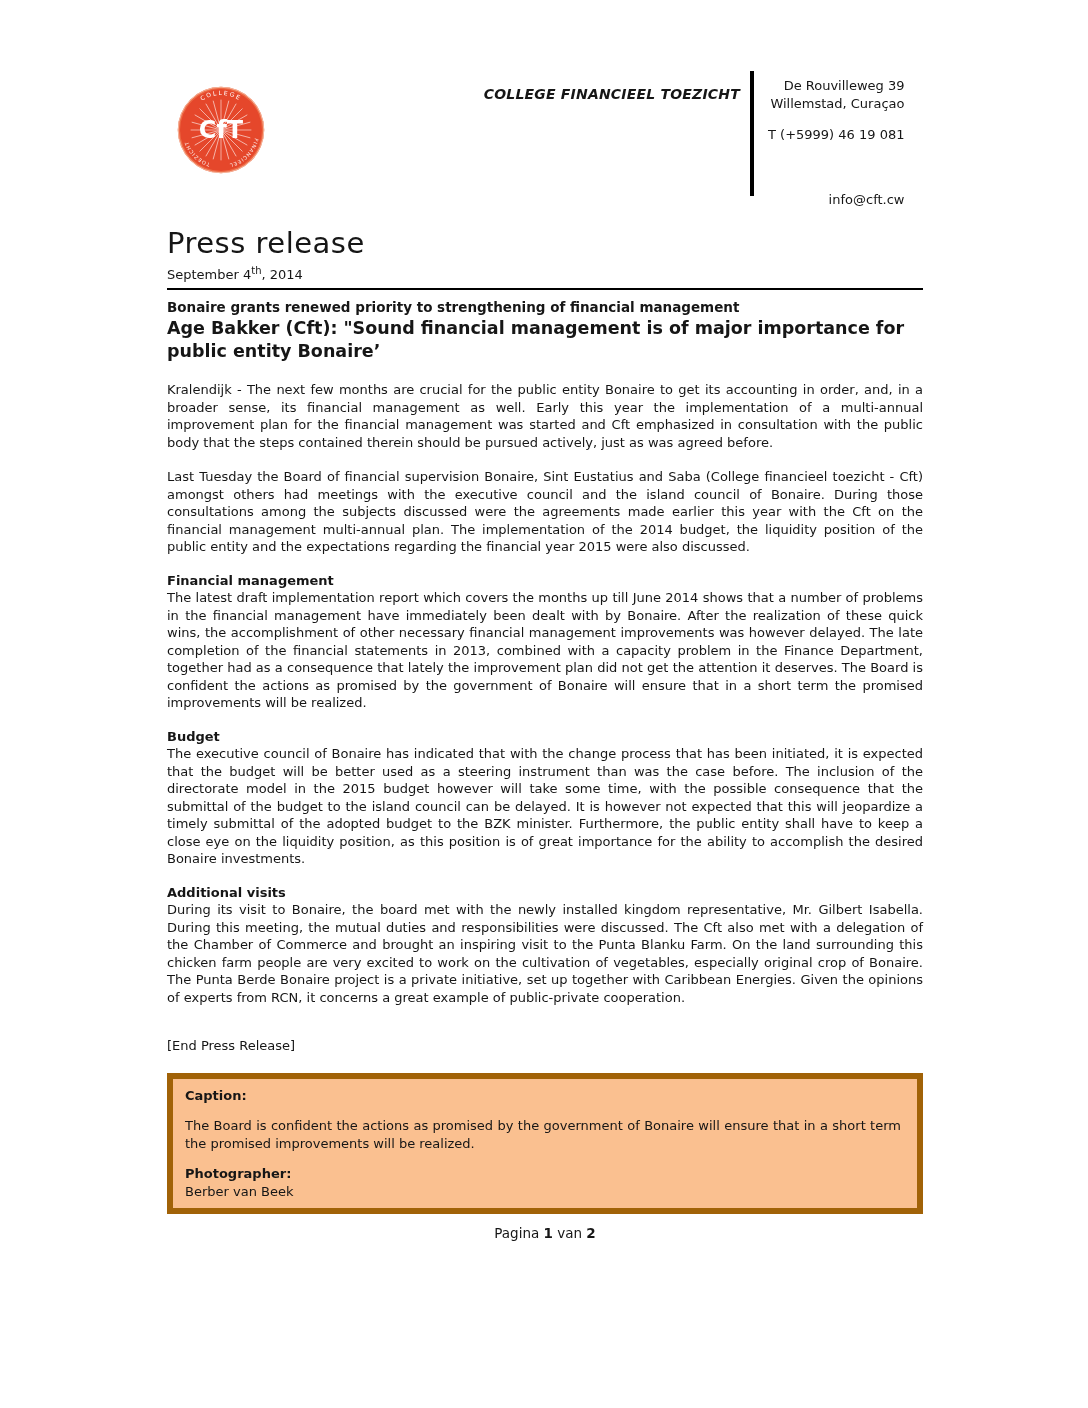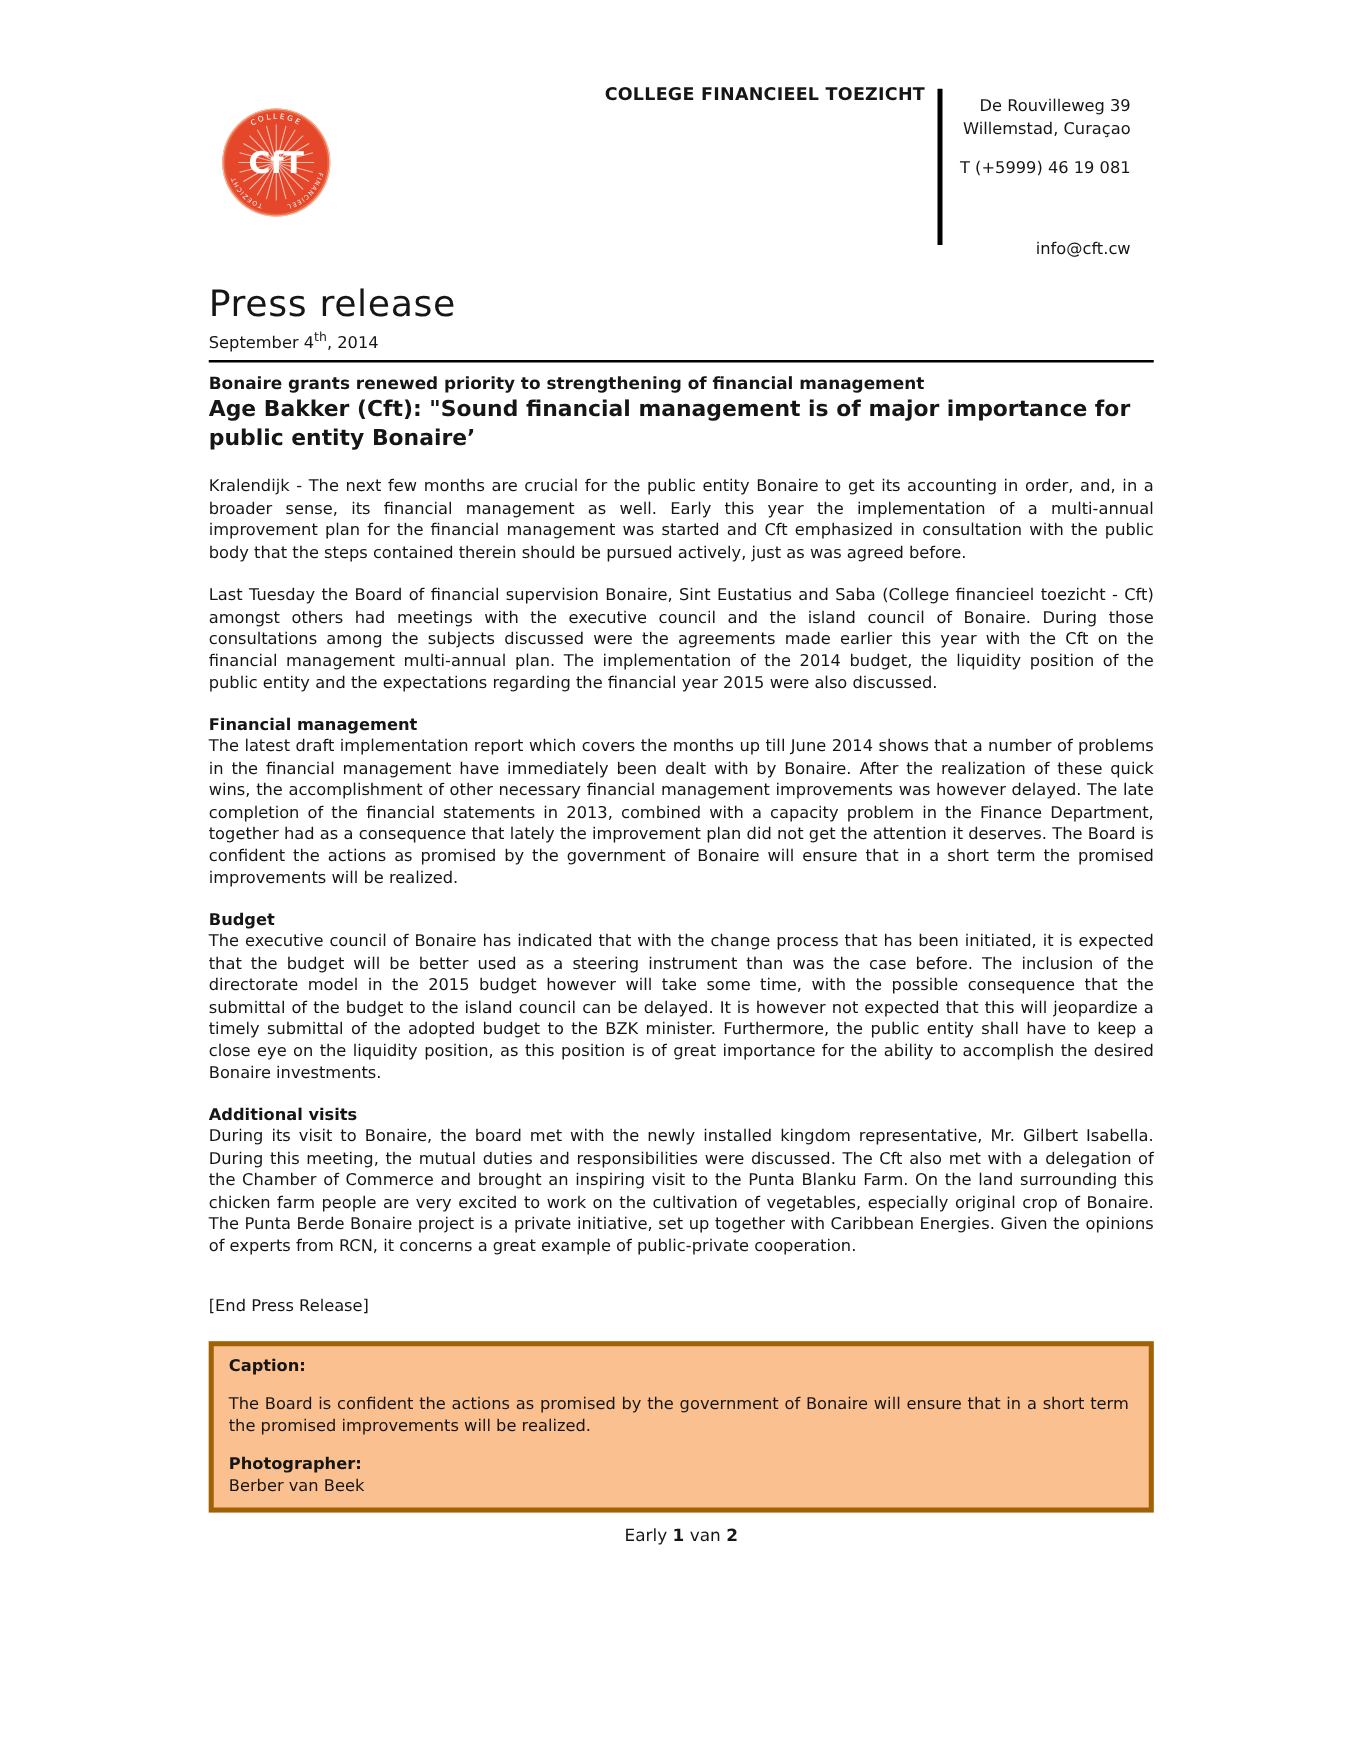--- a/index.html
+++ b/index.html
@@ -8,22 +8,22 @@
     position:relative;
     width:1088px; height:1408px;
     background:#ffffff;
     font-family:"DejaVu Sans","Liberation Sans",sans-serif;
     color:#161616;
     overflow:hidden;
   }
   
   .logo { position:absolute; left:175px; top:84px; width:92px; height:92px; }
   .org-name {
-    position:absolute; right:348px; top:68px;
-    font-size:14px; font-weight:bold; letter-spacing:.2px; white-space:nowrap;
+    position:absolute; right:348px; top:86px;
+    font-size:14px; font-weight:bold; letter-spacing:.2px; white-space:nowrap;font-style:italic;
   }
   .header-divider {
     position:absolute; left:750px; top:71px;
     width:4px; height:125px; background:#000;
   }
   .address-block {
     position:absolute; left:768px; top:77px;
     font-size:13px; line-height:18px;text-align:right;
   }
   .address-block .phone { margin-top:13px; }
@@ -43,21 +43,21 @@
   .headline { margin-top:1px; font-size:17.5px; font-weight:bold; line-height:22.5px; }
   .lead { margin-top:19px; font-weight:normal; text-align:justify; }
   .para { margin-top:17px; text-align:justify; }
   .section { margin-top:16px; }
   .section-heading { font-weight:bold; }
   .section-body { text-align:justify; }
   .end-marker { margin-top:31px; }
   
   .caption-box {
     margin-top:18px;
-    border:4px solid #a16207;
+    border:6px solid #a16207;
     background:#FAC090;
     padding:8px 16px 8px 12px;
   }
   .caption-label, .photographer-label { font-weight:bold; }
   .caption-text { margin-top:13px; text-align:justify; }
   .photographer-label { margin-top:13px; }
   
   .footer { margin-top:11px; text-align:center; font-size:13.5px; }
   .footer .num { font-weight:bold; }
 </style>
@@ -145,16 +145,16 @@
 
     <div class="end-marker">[End Press Release]</div>
 
     <div class="caption-box" style="background: rgb(250, 192, 144);">
       <div class="caption-label">Caption:</div>
       <div class="caption-text">The Board is confident the actions as promised by the government of Bonaire will ensure that in a short term the promised improvements will be realized.</div>
       <div class="photographer-label">Photographer:</div>
       <div class="photographer-name">Berber van Beek</div>
     </div>
 
-    <div class="footer"><span>Early</span> <span class="num">1</span> <span>van</span> <span class="num">2</span></div>
+    <div class="footer"><span>Pagina</span> <span class="num">1</span> <span>van</span> <span class="num">2</span></div>
 
   </div>
 </div>
 
 </body></html>

